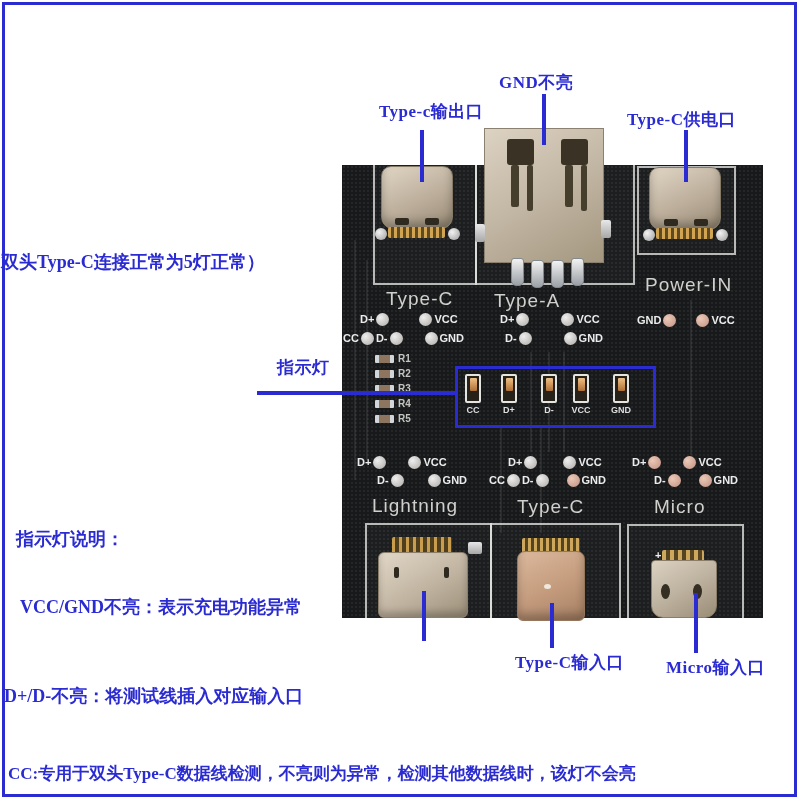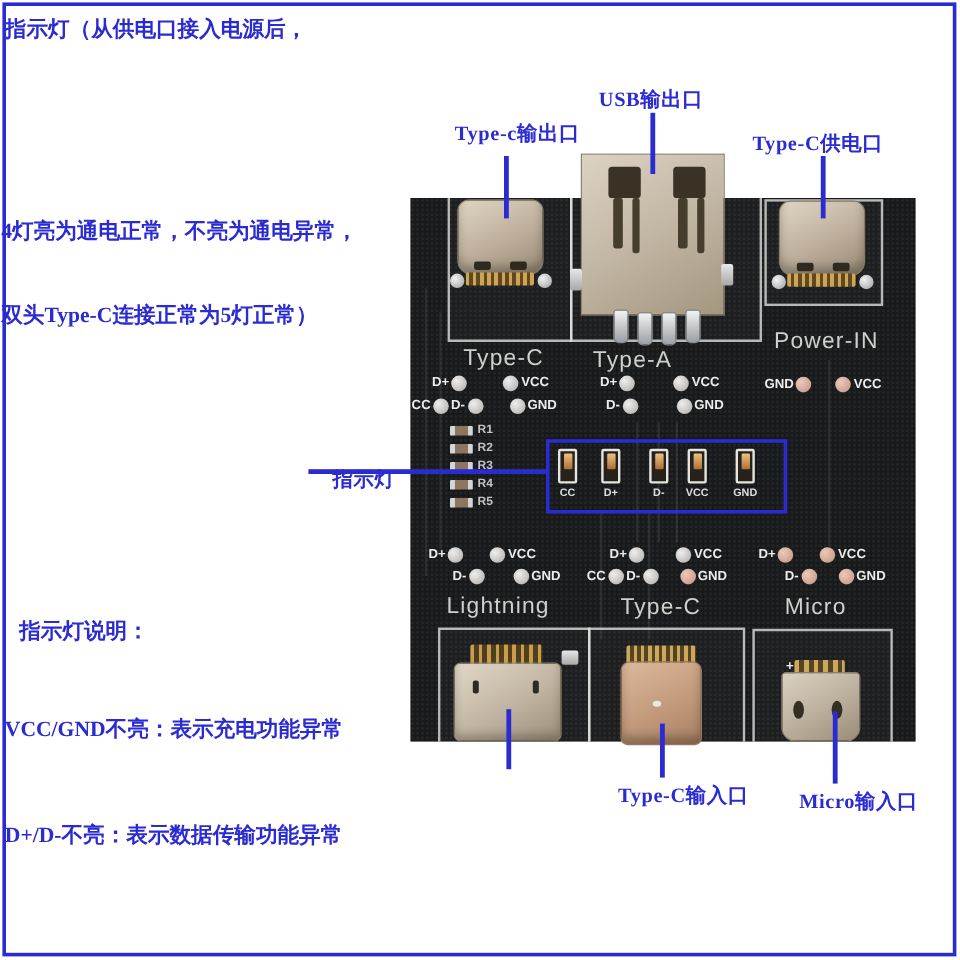--- a/index.html
+++ b/index.html
@@ -72,26 +72,25 @@
   .oval{position:absolute;width:9px;height:15px;border-radius:50%;background:#352f23;}
   .speck{position:absolute;width:7px;height:5px;border-radius:50%;background:#efe8dc;}
   .plus{position:absolute;color:#eeeeee;font-family:"Liberation Sans",sans-serif;font-weight:bold;font-size:11px;z-index:3;}
 </style>
 </head>
 <body>
 
 <div class="canvas">
   <div class="frame"></div>
 
-  <div class="note" style="left:4px;top:12px">指示灯（从供电口接入电源后，</div>
-  <div class="note" style="left:1px;top:180px">4灯亮为通电正常，不亮为通电异常，</div>
   <div class="note" style="left:1px;top:250px">双头Type-C连接正常为5灯正常）</div>
-  <div class="note" style="left:16px;top:514px">指示灯说明：</div>
-  <div class="note" style="left:4px;top:595px">VCC/GND不亮：表示充电功能异常</div>
-  <div class="note" style="left:4px;top:684px">D+/D-不亮：表示数据传输功能异常</div>
+  <div class="note" style="left:16px;top:527px">指示灯说明：</div>
+  <div class="note" style="left:20px;top:595px">VCC/GND不亮：表示充电功能异常</div>
+  <div class="note" style="left:4px;top:684px">D+/D-不亮：将测试线插入对应输入口</div>
+  <div class="note" style="left:8px;top:762px;font-size:17px">CC:专用于双头Type-C数据线检测，不亮则为异常，检测其他数据线时，该灯不会亮</div>
 
   <div class="pcb"></div>
 
   <div class="trace" style="left:354px;top:240px;height:240px"></div>
   <div class="trace" style="left:366px;top:260px;height:200px"></div>
   <div class="trace" style="left:530px;top:352px;height:100px"></div>
   <div class="trace" style="left:548px;top:352px;height:100px"></div>
   <div class="trace" style="left:563px;top:352px;height:100px"></div>
   <div class="trace" style="left:500px;top:428px;height:105px"></div>
   <div class="trace" style="left:540px;top:428px;height:105px"></div>
@@ -292,27 +291,27 @@
     <div class="crimp" style="left:14px;top:2px;width:42px;height:12px;background:repeating-linear-gradient(90deg,#cda75c 0 4px,#554421 4px 8px)"></div>
     <div class="mi-body" style="left:3px;top:12px;width:64px;height:56px"></div>
     <div class="oval" style="left:13px;top:36px"></div>
     <div class="oval" style="left:45px;top:36px"></div>
   </div>
   <div class="plus" style="left:655px;top:549px">+</div>
 
   <div class="callout" style="left:379px;top:100px">Type-c输出口</div>
   <div class="vline" style="left:420px;top:130px;height:52px"></div>
 
-  <div class="callout" style="left:499px;top:71px">USB输出口</div>
+  <div class="callout" style="left:499px;top:71px">GND不亮</div>
   <div class="vline" style="left:542px;top:94px;height:51px"></div>
 
   <div class="callout" style="left:627px;top:108px">Type-C供电口</div>
   <div class="vline" style="left:684px;top:130px;height:52px"></div>
 
-  <div class="callout" style="left:277px;top:388px">指示灯</div>
+  <div class="callout" style="left:277px;top:356px">指示灯</div>
   <div class="hline" style="left:257px;top:391px;width:198px"></div>
   <div class="ledbox"></div>
 
   <div class="vline" style="left:422px;top:591px;height:50px"></div>
 
   <div class="callout" style="left:515px;top:651px">Type-C输入口</div>
   <div class="vline" style="left:550px;top:603px;height:45px"></div>
 
   <div class="callout" style="left:666px;top:656px">Micro输入口</div>
   <div class="vline" style="left:694px;top:593px;height:60px"></div>

